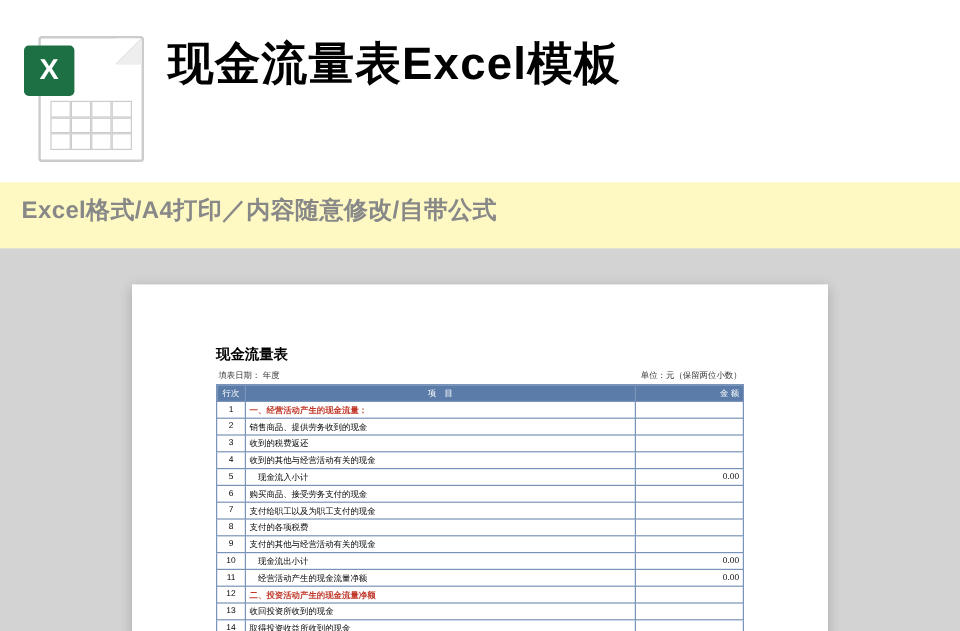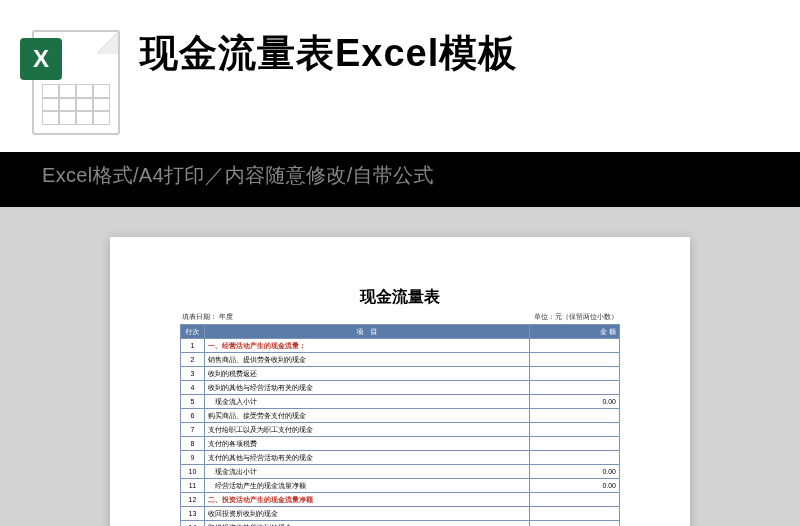--- a/index.html
+++ b/index.html
@@ -77,23 +77,24 @@
       flex: 1;
       padding-top: 8px;
     }
     .page-title {
       font-size: 38px;
       font-weight: bold;
       color: #000000;
       letter-spacing: 1px;
     }
     .subtitle-bar {
-      background: #000000;
-      padding: 10px 30px 18px 42px;
+      background: #fef9c3;
+      padding: 10px 30px 18px 18px;
       margin-top: -3px;
+      font-weight: bold;
     }
     .subtitle {
       font-size: 20px;
       color: #888;
       letter-spacing: 0.3px;
     }
     .preview-area {
       background: #d3d3d3;
       height: 330px;
       padding: 30px 110px 0 110px;
@@ -101,22 +102,21 @@
     }
     .doc {
       background: #fff;
       width: 100%;
       height: 100%;
       box-shadow: 0 2px 10px rgba(0,0,0,0.2);
       padding: 50px 70px 0 70px;
       overflow: hidden;
     }
     .doc-title {
-      text-align: center;
-      font-size: 16px;
+      font-size: 12px;
       font-weight: bold;
       margin-bottom: 4px;
     }
     .doc-meta {
       display: flex;
       justify-content: space-between;
       font-size: 7px;
       color: #333;
       margin-bottom: 2px;
       padding: 0 2px;

